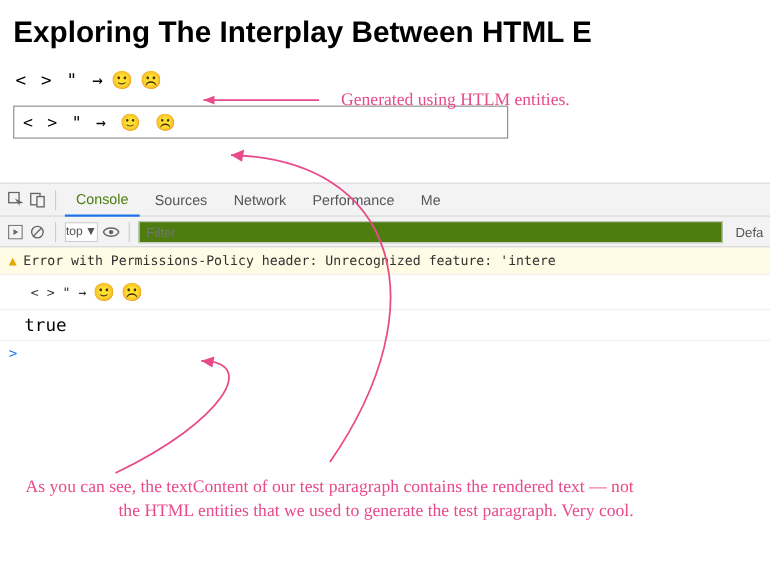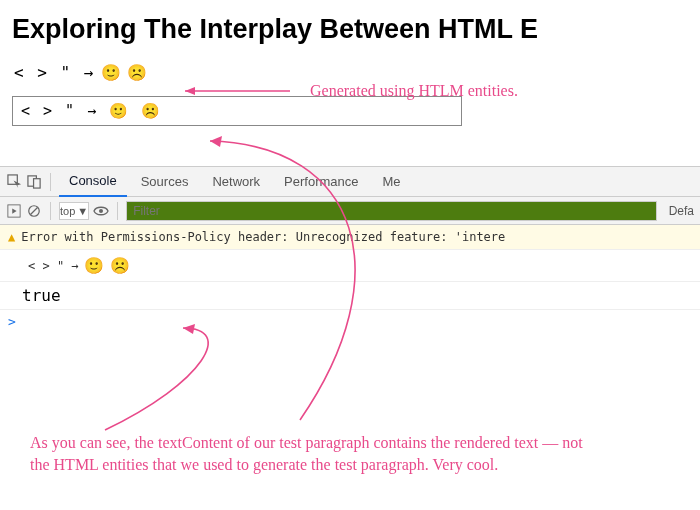--- a/index.html
+++ b/index.html
@@ -40,21 +40,21 @@
     border: 1px solid #888;
   }
   .annotation {
     position: absolute;
     font-family: "Comic Sans MS", "Marker Felt", cursive;
     color: #e84a8a;
     font-size: 16px;
     line-height: 1.35;
   }
   .ann1 { top: 80px; left: 310px; }
-  .ann2 { top: 432px; left: 30px; width: 560px; }
+  .ann2 { top: 432px; left: 16px; width: 560px; text-align: right; }
   svg.arrow { position: absolute; overflow: visible; pointer-events:none; }
   .arrow path { stroke: #e84a8a; stroke-width: 1.6; fill: none; }
   .arrow polygon { fill: #e84a8a; }
 
   
   .devtools {
     border-top: 1px solid #ccc;
     margin-top: 40px;
     font-family: -apple-system, Helvetica, Arial, sans-serif;
     font-size: 13px;
@@ -76,21 +76,21 @@
   }
   .dt-sep { width:1px; height:18px; background:#ccc; margin:0 4px; }
   .dt-tab {
     padding: 0 10px;
     height:30px;
     display:flex; align-items:center;
     color:#555;
     cursor:pointer;
   }
   .dt-tab.active {
-    color:#0f172a;
+    color:#4d7c0f;
     border-bottom:2px solid #1a73e8;
   }
   .dt-toolbar {
     display:flex; align-items:center; height:28px;
     border-bottom:1px solid #ccc;
     background:#f3f3f3;
     padding:0 6px; gap:4px;
     font-size:12px;
     color:#555;
   }

